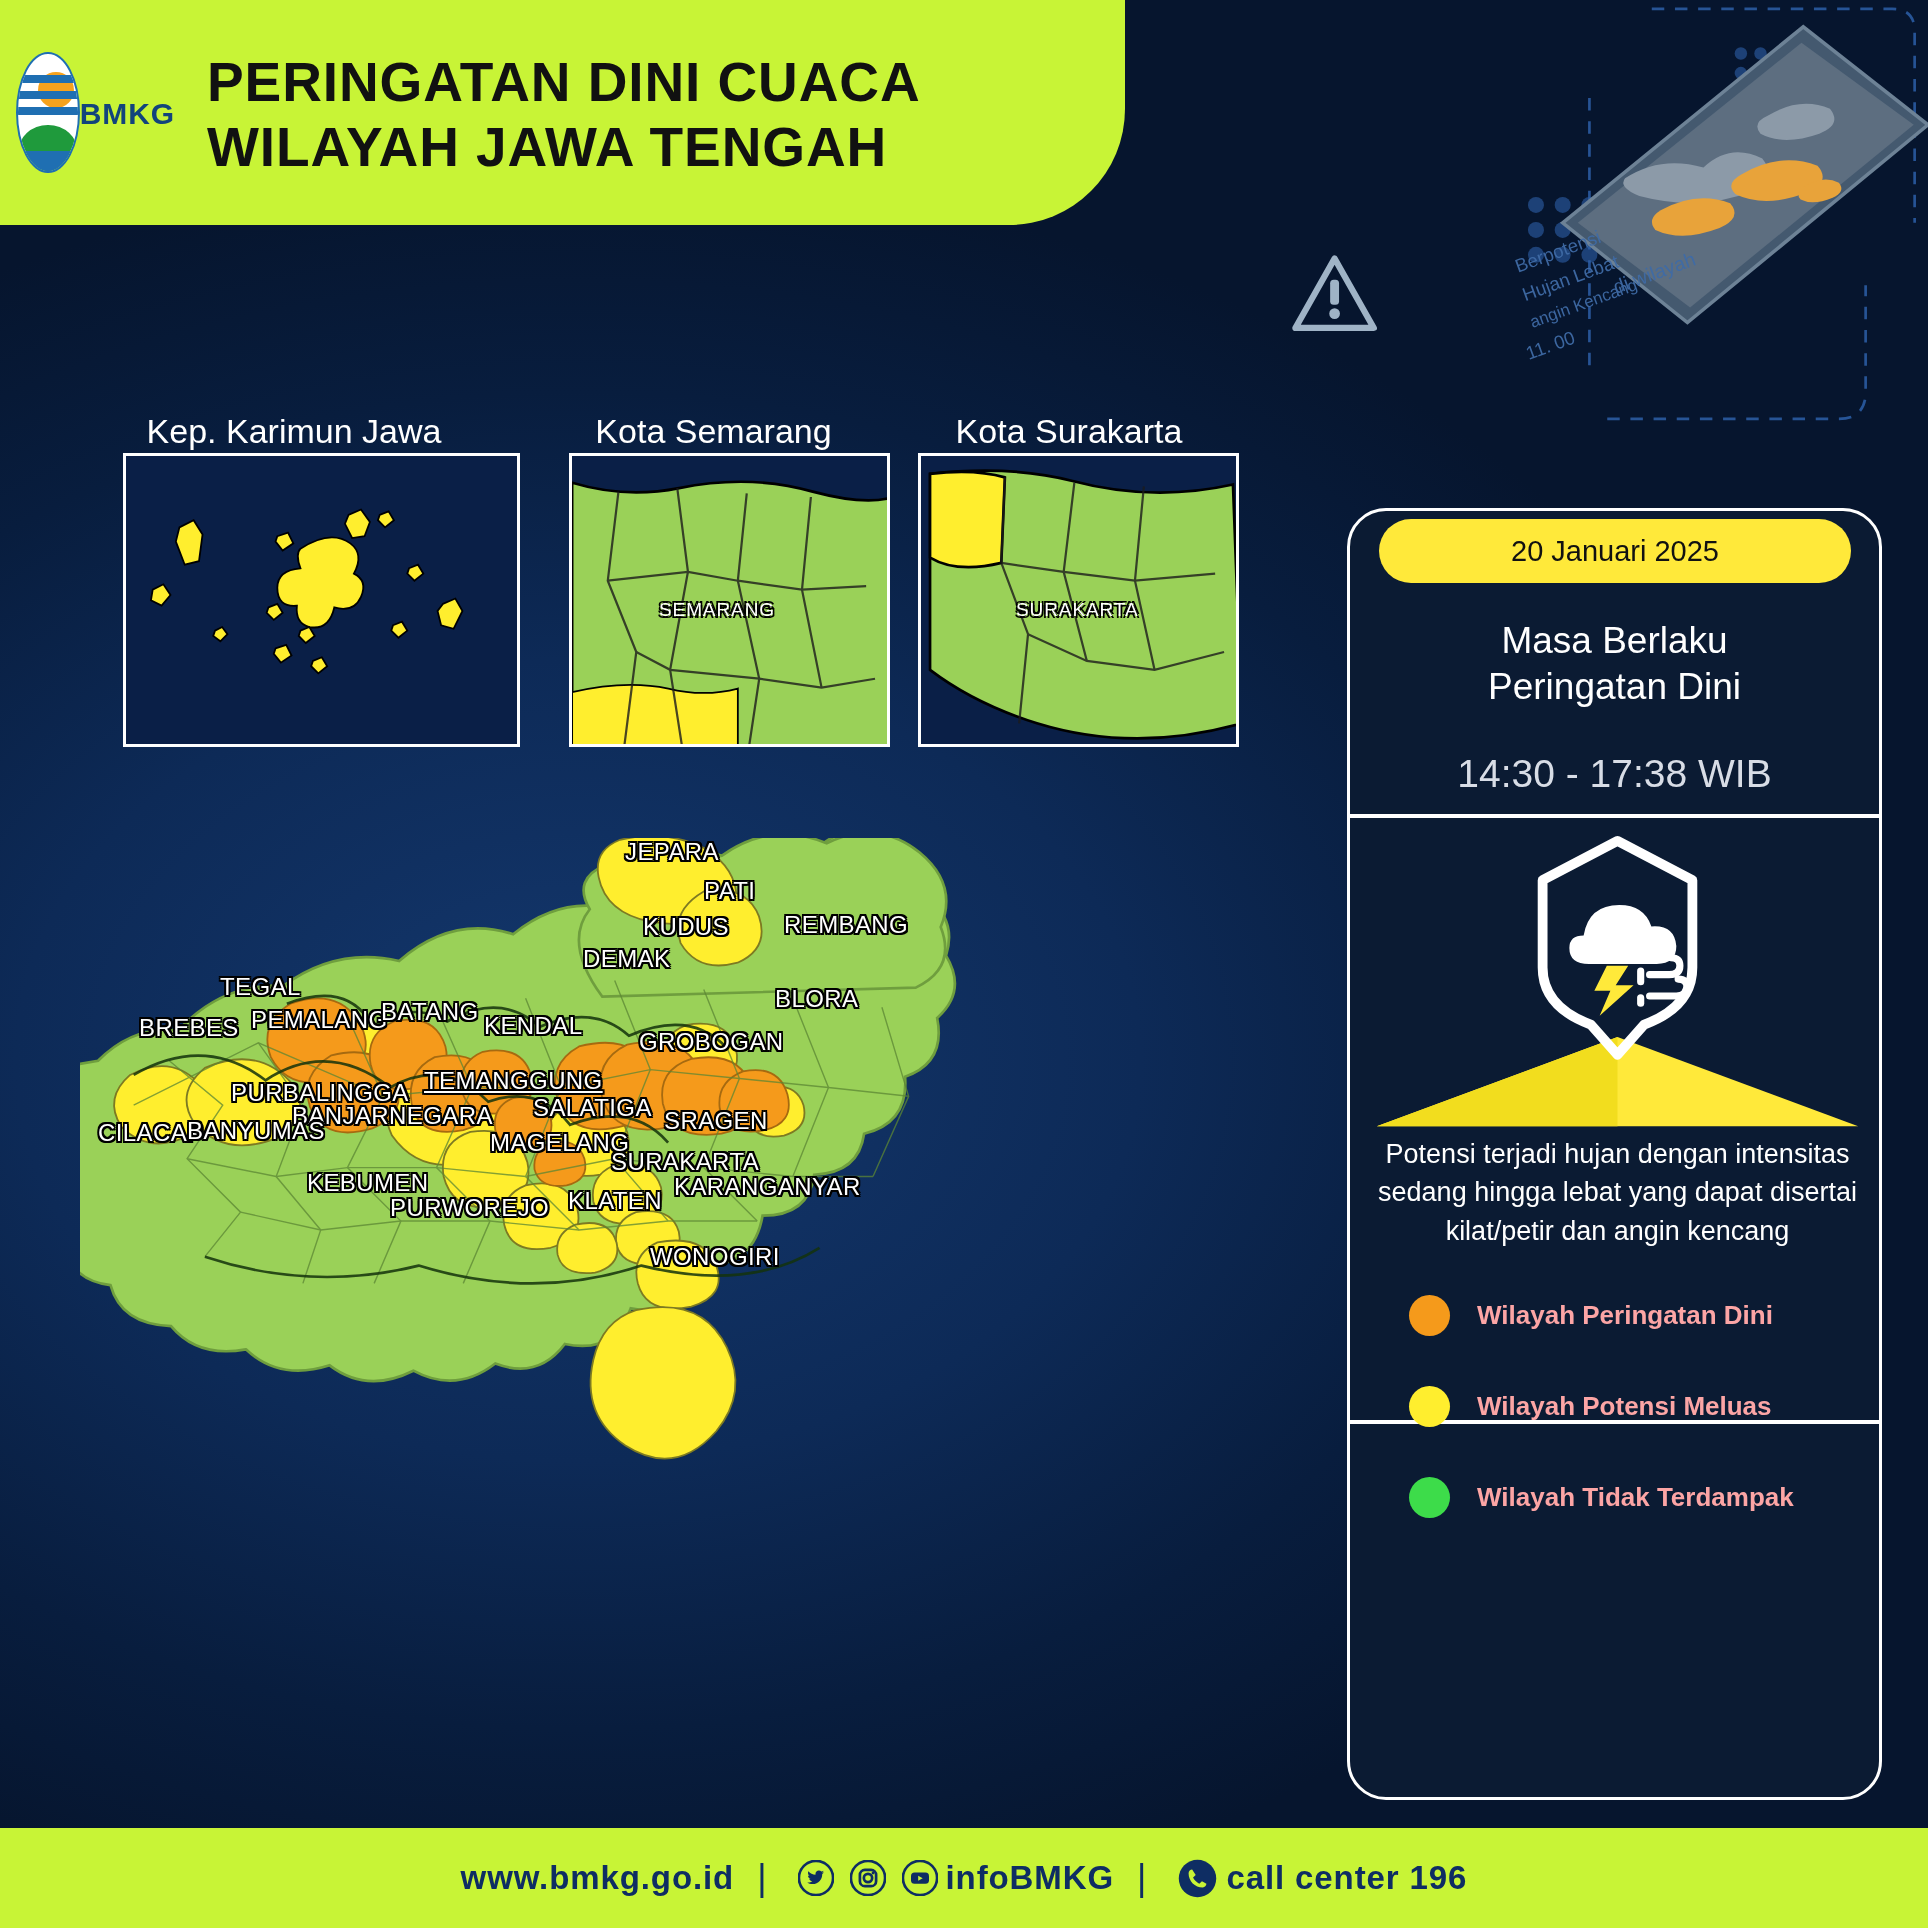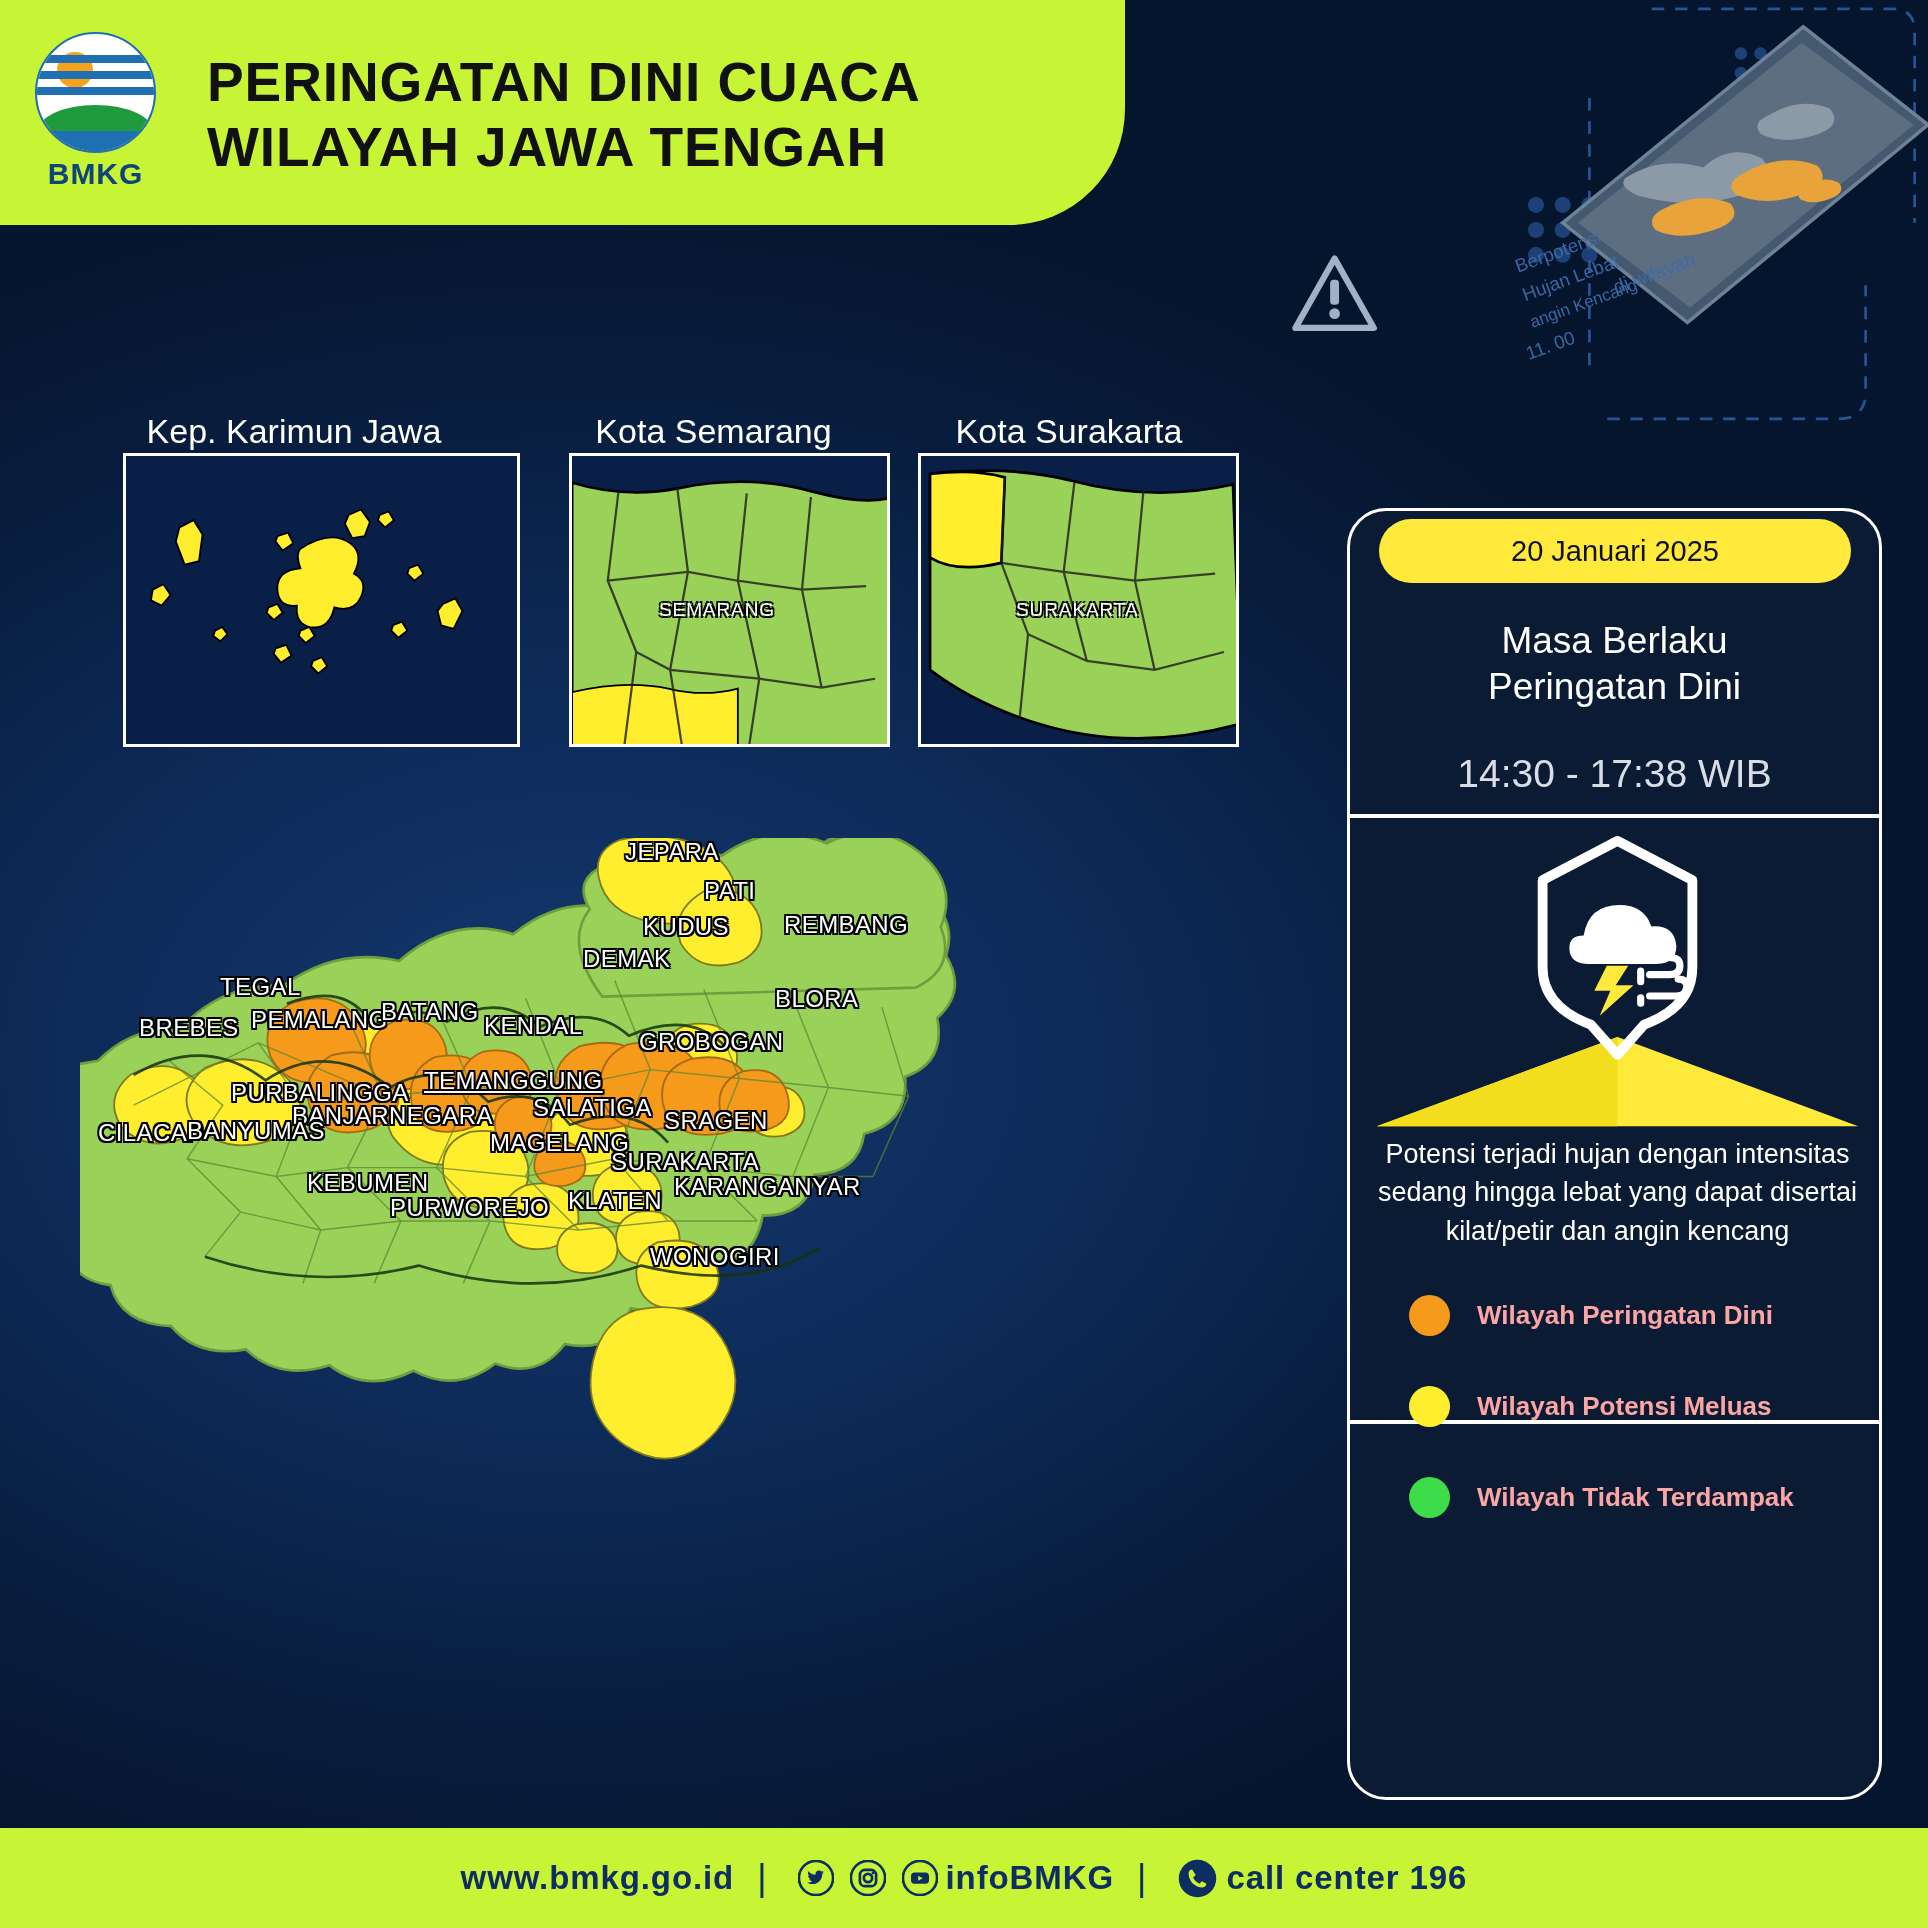--- a/index.html
+++ b/index.html
@@ -17,21 +17,21 @@
   #header-banner {
     position: absolute; left: 0; top: 0;
     width: 1125px; height: 225px;
     background: #c8f436;
     border-bottom-right-radius: 116px;
     display: flex; align-items: center;
   }
   #bmkg-logo {
     position: absolute; left: 16px; top: 32px;
     width: 159px; height: 160px;
-    display: flex; flex-direction: column; align-items: center; justify-content: flex-start;
+    display: flex; flex-direction: row; align-items: center; justify-content: flex-start;
   }
   .logo-circle {
     width: 121px; height: 121px; border-radius: 50%;
     background: #ffffff; border: 2.7px solid #1f6fb2;
     position: relative; overflow: hidden;
   }
   .logo-circle .band {
     position: absolute; left: 0; width: 100%; height: 8px; background: #1f6fb2;
   }
   .logo-circle .b1 { top: 21.4px; }

